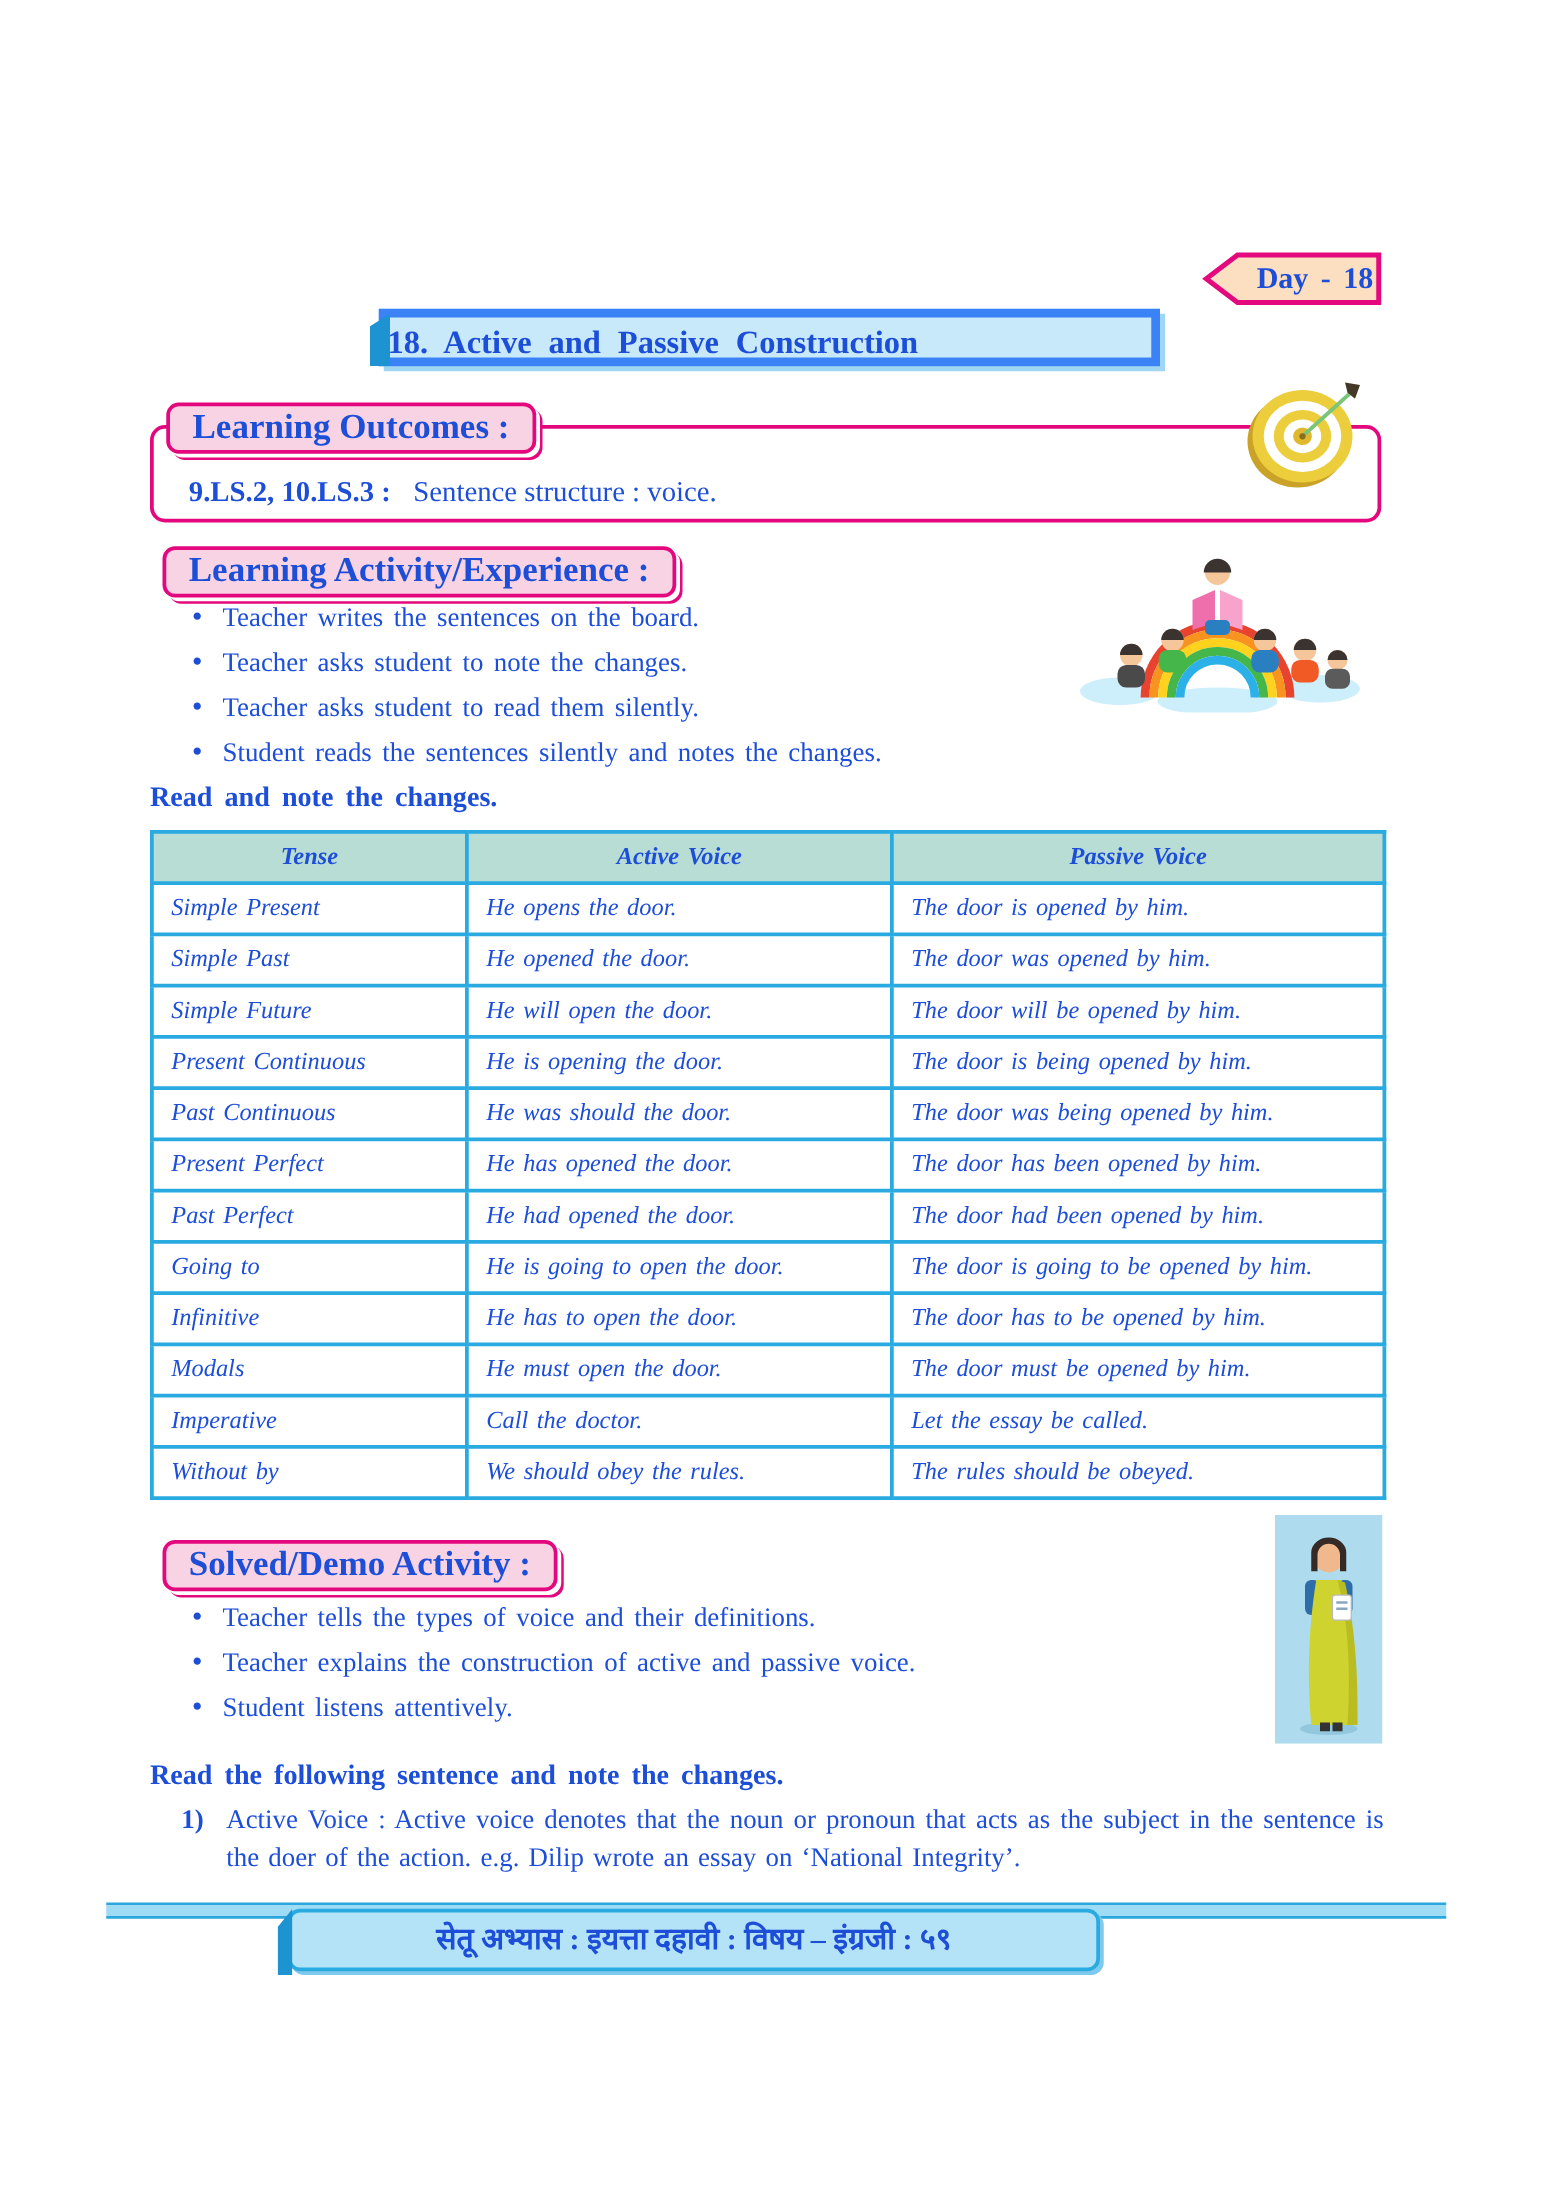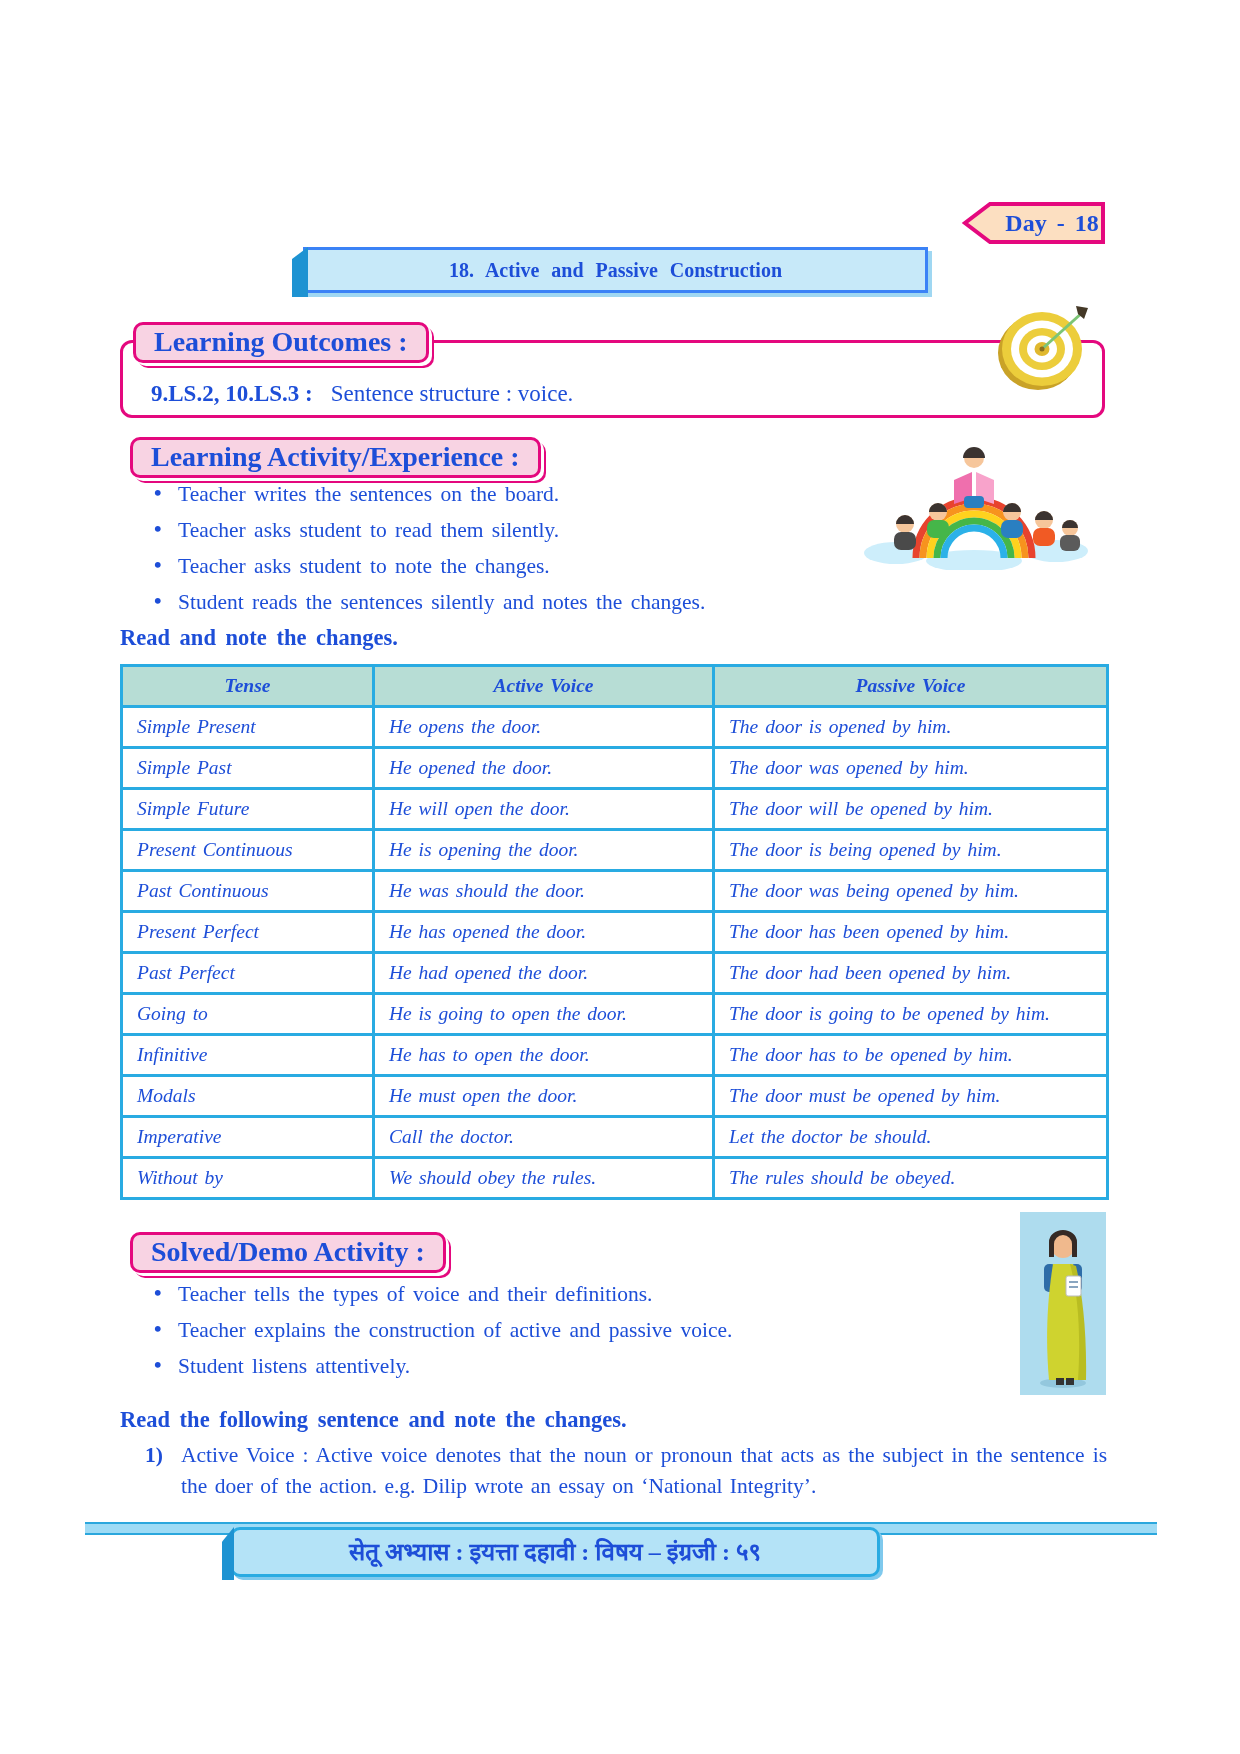--- a/index.html
+++ b/index.html
@@ -14,22 +14,22 @@
   .day-badge { position:absolute; left:960px; top:200px; width:148px; height:46px; }
   .day-badge svg { position:absolute; inset:0; }
   .day-badge .label {
     position:absolute; left:42px; top:0; width:100px; height:46px;
     line-height:46px; text-align:center; font-weight:bold; font-size:24px; word-spacing:4px;
   }
 
   
   .title-box {
     position:absolute; left:303px; top:247px; width:625px; height:46px;
-    background:#c7e9f9; border:3px solid #3b82f6;
-    text-align:center; line-height:40px; font-weight:bold; font-size:20px; word-spacing:7px;
+    background:#c7e9f9; border:7px solid #3b82f6;
+    line-height:40px; font-weight:bold; font-size:26px; word-spacing:7px;
     box-shadow:4px 4px 0 #9fd7f2;
   }
   .title-box::before {
     content:""; position:absolute; left:-14px; top:-3px; width:16px; height:calc(100% + 10px);
     background:#1e93d2; clip-path:polygon(100% 0, 100% 100%, 0 100%, 0 24%);
   }
 
   
   .outcomes-box {
     position:absolute; left:120px; top:340px; width:985px; height:78px;
@@ -131,22 +131,22 @@
       <ellipse cx="52" cy="48" rx="7.5" ry="7" fill="#e0b82e"></ellipse>
       <line x1="52" y1="48" x2="93" y2="11" stroke="#7cc576" stroke-width="3"></line>
       <path d="M86,5 l12,2 -4,11 -6,-5 z" fill="#443827"></path>
       <circle cx="52" cy="48" r="2.5" fill="#8a6d1f"></circle>
     </svg>
   </div>
 
   <div class="pink-badge activity-badge">Learning Activity/Experience :</div>
   <ul class="bullets bullets-1">
       <li>Teacher writes the sentences on the board.</li>
+      <li>Teacher asks student to note the changes.</li>
       <li>Teacher asks student to read them silently.</li>
-      <li>Teacher asks student to note the changes.</li>
       <li>Student reads the sentences silently and notes the changes.</li>
     </ul>
 
   <svg class="kids-illustration" width="232" height="150" viewBox="0 0 232 150">
     <ellipse cx="38" cy="133" rx="32" ry="11" fill="#cdeefb"></ellipse>
     <ellipse cx="198" cy="131" rx="32" ry="11" fill="#cdeefb"></ellipse>
     <ellipse cx="116" cy="141" rx="48" ry="11" fill="#cdeefb"></ellipse>
     <path d="M58,138 A58,58 0 0 1 174,138" stroke="#e8432e" stroke-width="7" fill="none"></path>
     <path d="M65,138 A51,51 0 0 1 167,138" stroke="#f7931e" stroke-width="7" fill="none"></path>
     <path d="M72,138 A44,44 0 0 1 160,138" stroke="#ffd21e" stroke-width="7" fill="none"></path>
@@ -236,21 +236,21 @@
           <td>The door has to be opened by him.</td>
         </tr>
         <tr>
           <td>Modals</td>
           <td>He must open the door.</td>
           <td>The door must be opened by him.</td>
         </tr>
         <tr>
           <td>Imperative</td>
           <td>Call the doctor.</td>
-          <td>Let the doctor be should.</td>
+          <td>Let the essay be called.</td>
         </tr>
         <tr>
           <td>Without by</td>
           <td>We should obey the rules.</td>
           <td>The rules should be obeyed.</td>
         </tr>
       </tbody>
   </table>
 
   <div class="pink-badge solved-badge">Solved/Demo Activity :</div>

